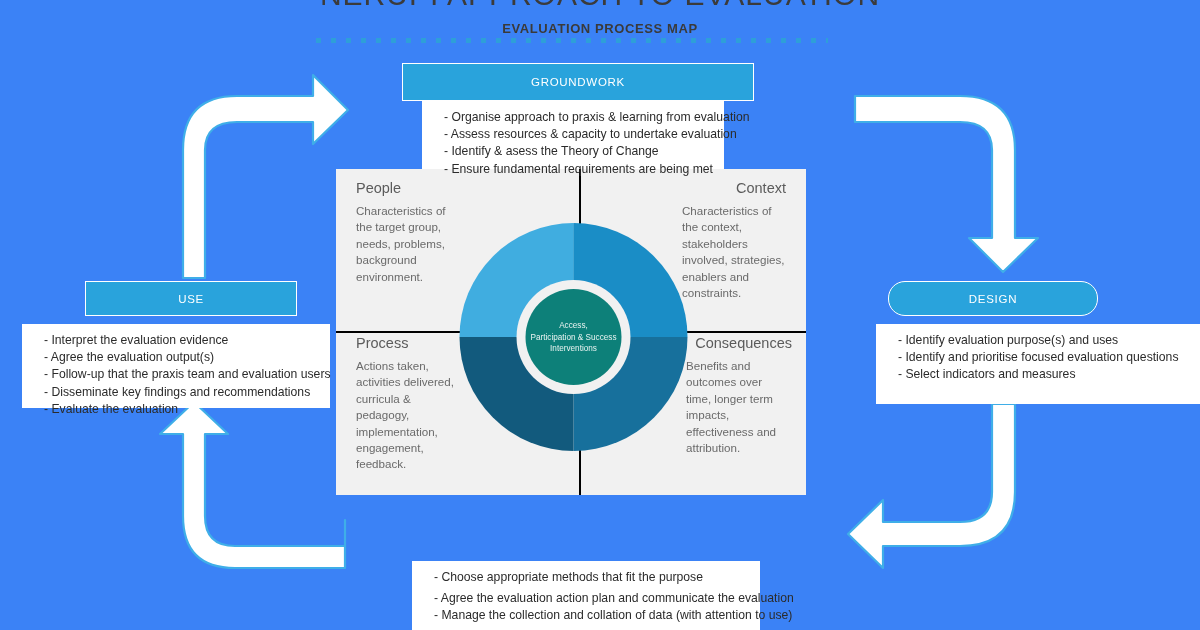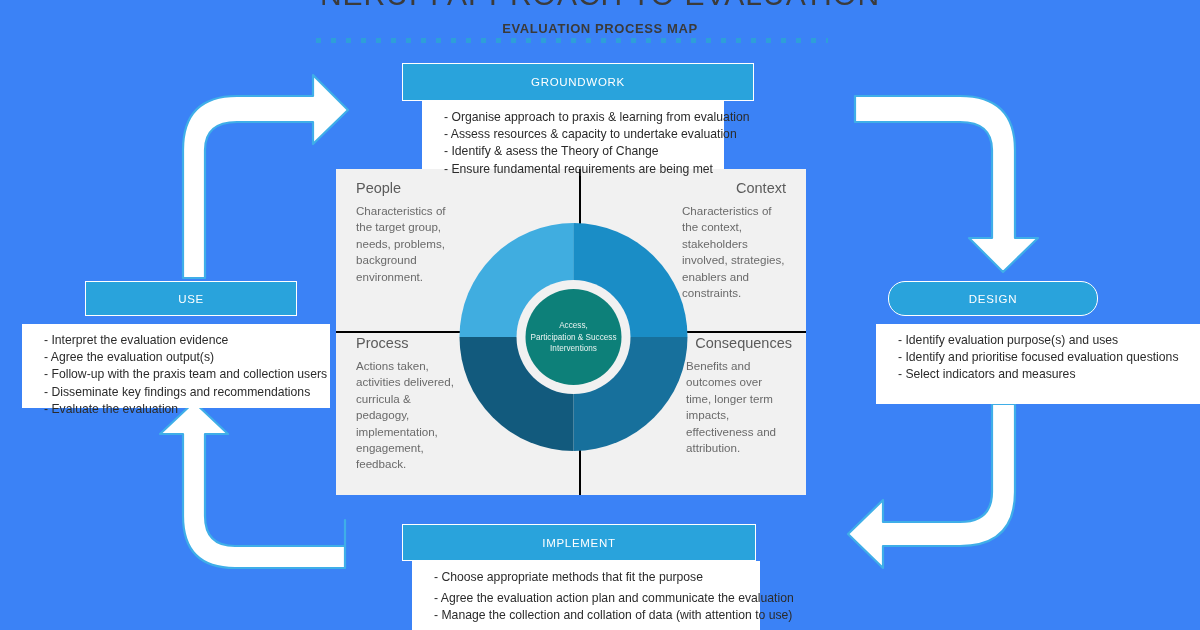--- a/index.html
+++ b/index.html
@@ -252,36 +252,35 @@
       <li>- Identify &amp; asess the Theory of Change</li>
       <li>- Ensure fundamental requirements are being met</li>
     </ul>
   </div>
 
   <div class="stage-header" id="hdr-use">USE</div>
   <div class="stage-body" id="body-use">
     <ul>
       <li>- Interpret the evaluation evidence</li>
       <li>- Agree the evaluation output(s)</li>
-      <li>- Follow-up with the praxis team and collection users</li>
+      <li>- Follow-up that the praxis team and evaluation users</li>
       <li>- Disseminate key findings and recommendations</li>
       <li>- Evaluate the evaluation</li>
     </ul>
   </div>
 
   <div class="stage-header" id="hdr-design">DESIGN</div>
   <div class="stage-body" id="body-design">
     <ul>
       <li>- Identify evaluation purpose(s) and uses</li>
       <li>- Identify and prioritise focused evaluation questions</li>
       <li>- Select indicators and measures</li>
     </ul>
   </div>
 
-  <div class="stage-header" id="hdr-implement">IMPLEMENT</div>
   <div class="stage-body" id="body-implement">
     <ul>
       <li>- Choose appropriate methods that fit the purpose</li>
       <li class="spaced">- Agree the evaluation action plan and communicate the evaluation</li>
       <li>- Manage the collection and collation of data (with attention to use)</li>
 
     </ul>
   </div>
 
 </div>

